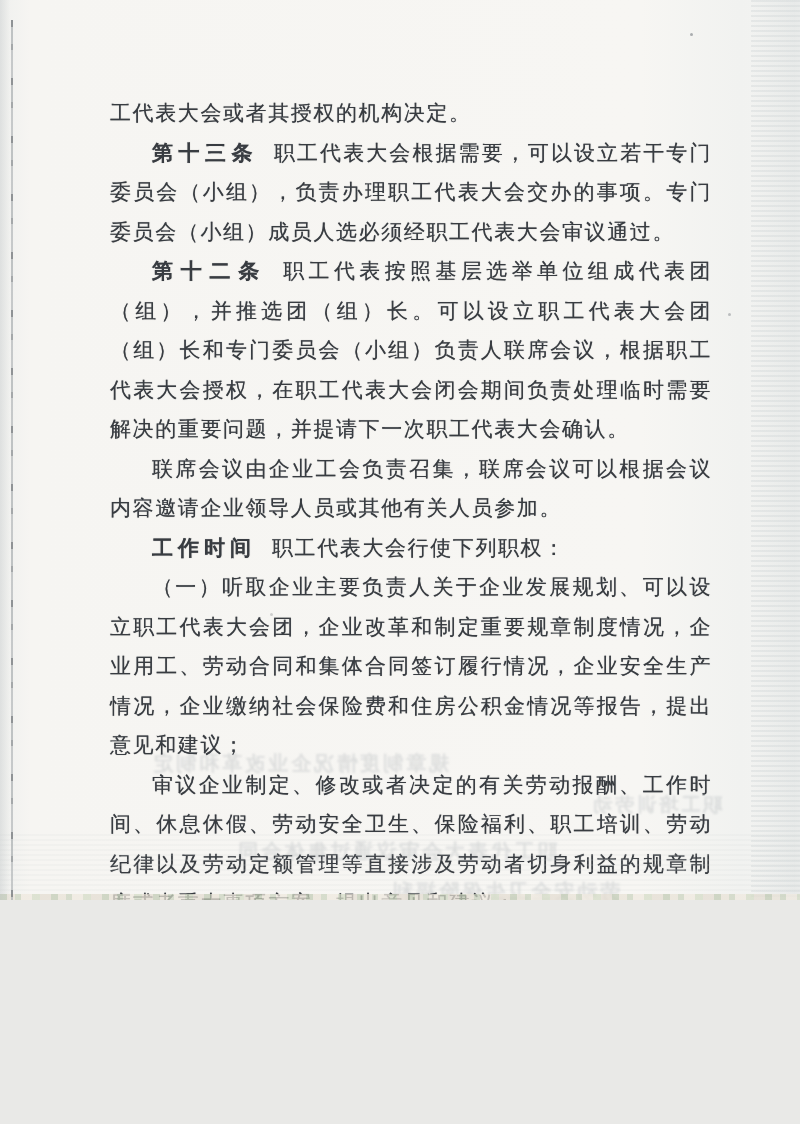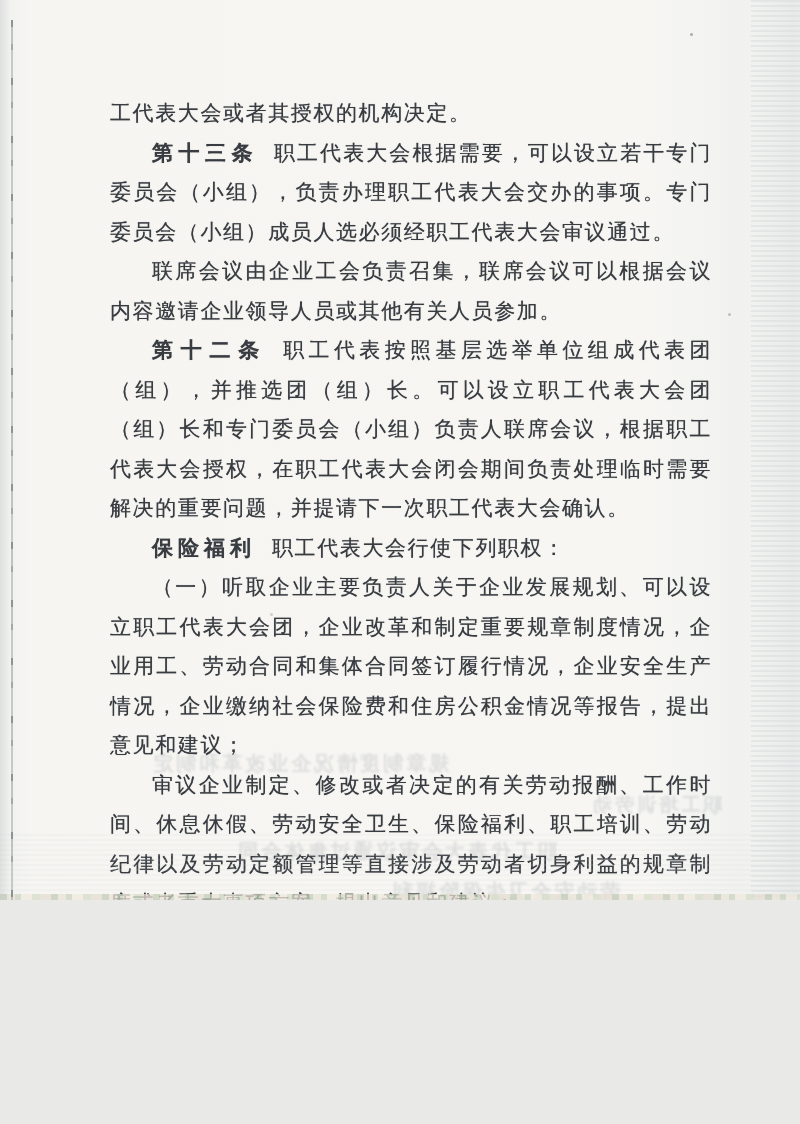--- a/index.html
+++ b/index.html
@@ -128,23 +128,23 @@
       <div class="ghost" style="left: 590px; top: 792px; font-size: 19px;">职工培训劳动</div>
       <div class="ghost" style="left: 235px; top: 838px; font-size: 20px;">职工代表大会审议通过集体合同</div>
       <div class="ghost" style="left: 390px; top: 878px; font-size: 20px;">劳动安全卫生保险福利</div>
       <div class="ghost" style="left: 205px; top: 913px; font-size: 20px;">提出意见和建议规章制度方案</div>
       <div class="ghost" style="left: 215px; top: 952px; font-size: 20px;">按照国家有关规定提取集体合同草案</div>
     </div>
 
   <div class="content" id="paragraphs" style="color: rgb(56, 60, 65);">
       <p>工代表大会或者其授权的机构决定。</p>
       <p class="indent"><b class="lead">第十三条</b>职工代表大会根据需要，可以设立若干专门委员会（小组），负责办理职工代表大会交办的事项。专门委员会（小组）成员人选必须经职工代表大会审议通过。</p>
+      <p class="indent"><b class="lead">第十二条</b>职工代表按照基层选举单位组成代表团（组），并推选团（组）长。可以设立职工代表大会团（组）长和专门委员会（小组）负责人联席会议，根据职工代表大会授权，在职工代表大会闭会期间负责处理临时需要解决的重要问题，并提请下一次职工代表大会确认。</p>
       <p class="indent">联席会议由企业工会负责召集，联席会议可以根据会议内容邀请企业领导人员或其他有关人员参加。</p>
-      <p class="indent"><b class="lead">第十二条</b>职工代表按照基层选举单位组成代表团（组），并推选团（组）长。可以设立职工代表大会团（组）长和专门委员会（小组）负责人联席会议，根据职工代表大会授权，在职工代表大会闭会期间负责处理临时需要解决的重要问题，并提请下一次职工代表大会确认。</p>
-      <p class="indent"><b class="lead">保险福利</b>职工代表大会行使下列职权：</p>
+      <p class="indent"><b class="lead">工作时间</b>职工代表大会行使下列职权：</p>
       <p class="indent">（一）听取企业主要负责人关于企业发展规划、可以设立职工代表大会团，企业改革和制定重要规章制度情况，企业用工、劳动合同和集体合同签订履行情况，企业安全生产情况，企业缴纳社会保险费和住房公积金情况等报告，提出意见和建议；</p>
       <p class="indent">审议企业制定、修改或者决定的有关劳动报酬、工作时间、休息休假、劳动安全卫生、保险福利、职工培训、劳动纪律以及劳动定额管理等直接涉及劳动者切身利益的规章制度或者重大事项方案，提出意见和建议；</p>
     </div>
 
   <div class="page-number" style="color: rgb(65, 70, 76);">27</div>
 
   <div class="streaks-right"></div>
   <div class="texture-bottom"></div>
   <div class="noise-bottom"></div>
   <div class="edge-left-shade"></div>

